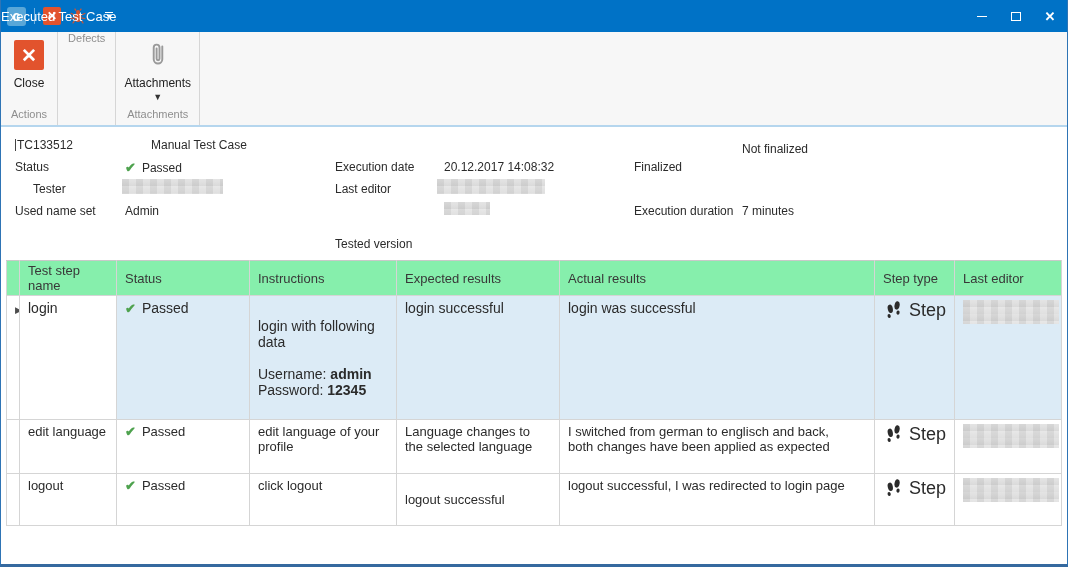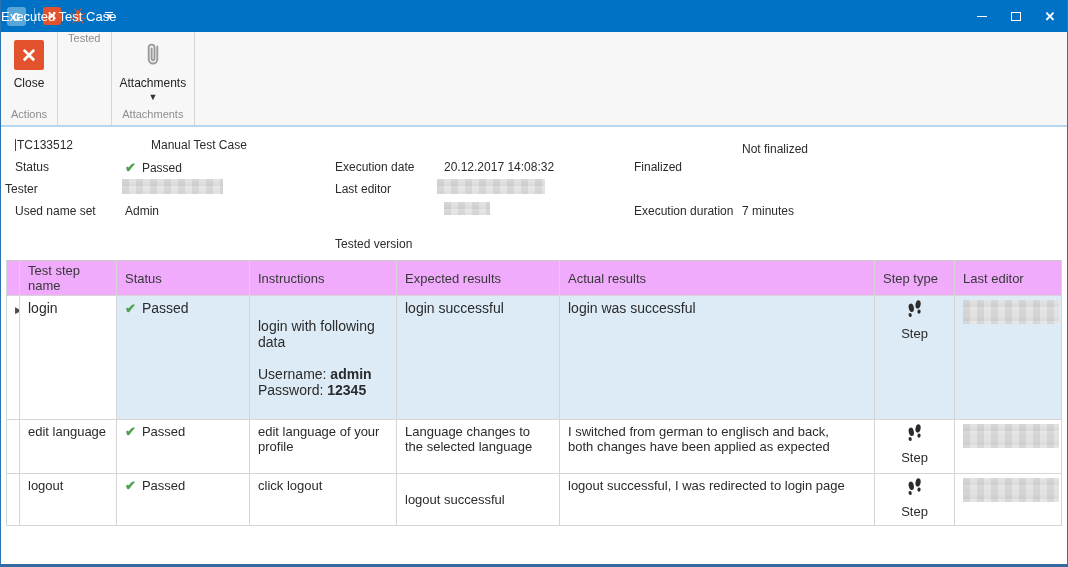--- a/index.html
+++ b/index.html
@@ -69,34 +69,34 @@
     background-image:
       linear-gradient(90deg, rgba(0,0,0,0.05) 50%, rgba(255,255,255,0.08) 50%),
       linear-gradient(#e2e2e2, #d7d7d7 50%, #e6e6e6 50%, #dcdcdc);
     background-size:14px 100%, 100% 14px;
   }
   
   .gridwrap { margin:0 5px; }
   table.grid { border-collapse:collapse; table-layout:fixed; width:1056px; font-size:13px; color:#2b2b2b; }
   table.grid th, table.grid td { border:1px solid #d5d5d5; overflow:hidden; }
   table.grid th {
-    height:23px; font-weight:normal; text-align:left; padding:2px 8px; color:#383838; background:#f0abfc;
+    height:23px; font-weight:normal; text-align:left; padding:2px 8px; color:#383838; background:#86efac;
     border-top:1px solid #c9c9c9;
   }
   table.grid td { padding:4px 8px; vertical-align:top; background:#fff; }
   td.c-ind { padding:0; text-align:center; vertical-align:middle; }
   .row-marker { color:#4d4d4d; font-size:9px; }
   tr.selected td { background:#dcebf6; }
   tr.selected td.c-ind, tr.selected td.c-name { background:#fff; }
   tr.selected { font-size:14px; }
   td.c-name, td.c-status, td.c-steptype, td.c-lasteditor { vertical-align:middle; }
   tr.selected td.c-instructions { vertical-align:middle; }
   tr.row-2 td.c-expected { vertical-align:middle; }
   .cell-text { white-space:pre-line; }
-  .steptype-inner { display:flex; align-items:center; justify-content:flex-start; gap:7px; font-size:13px;flex-direction:column; }
+  .steptype-inner { display:flex; align-items:center; justify-content:flex-end; gap:7px; font-size:18px; }
   .cell-redact { width:96px; height:24px; }
   tr.r1 { height:124px; } tr.r2 { height:54px; } tr.r3 { height:52px; }
 </style>
 </head>
 <body>
 
 <div class="window">
 
   <div class="titlebar">
     <div class="qat">
@@ -145,21 +145,21 @@
         <div class="rbtn">
           <span class="big-icon">
               <span class="icon-close-x">✕</span>
             </span>
           <span class="lbl">Close</span>
         </div>
       </div>
       <div class="rgroup-caption">Actions</div>
     </div>
     <div class="rgroup">
-      <div class="rgroup-caption">Tested</div>
+      <div class="rgroup-caption">Defects</div>
     </div>
     <div class="rgroup">
       <div class="rgroup-buttons">
         <div class="rbtn">
           <span class="big-icon">
             <svg width="26" height="30" viewBox="0 0 24 28">
               <path d="M16 6 v12 a4 4 0 0 1 -8 0 V7 a2.7 2.7 0 0 1 5.4 0 v10.5 a1.35 1.35 0 0 1 -2.7 0 V8" fill="none" stroke="#9a9a9a" stroke-width="1.8" stroke-linecap="round"></path>
             </svg>
           </span>
           <span class="lbl">Attachments</span>
@@ -171,21 +171,21 @@
     <div style="flex:1"></div>
   </div>
 
   <div class="details">
     <div class="fld" style="left:14px; top:11px;"><span class="caret"></span><span>TC133512</span></div>
     <div class="fld" style="left:150px; top:11px;">Manual Test Case</div>
 
     <div class="fld lab" style="left:14px; top:33px;">Status</div>
     <div class="fld" style="left:124px; top:33px;"><span class="check">✔</span><span>Passed</span></div>
 
-    <div class="fld lab" style="left:4px; top:55px;">Tester</div>
+    <div class="fld lab" style="left:32px; top:55px;">Tester</div>
     <span class="fld redact" style="left:121px; top:52px; width:101px; height:15px;"></span>
 
     <div class="fld lab" style="left:14px; top:77px;">Used name set</div>
     <div class="fld" style="left:124px; top:77px;">Admin</div>
 
     <div class="fld lab" style="left:334px; top:33px;">Execution date</div>
     <div class="fld" style="left:443px; top:33px;">20.12.2017 14:08:32</div>
 
     <div class="fld lab" style="left:334px; top:55px;">Last editor</div>
     <span class="fld redact" style="left:436px; top:52px; width:108px; height:15px;"></span>

